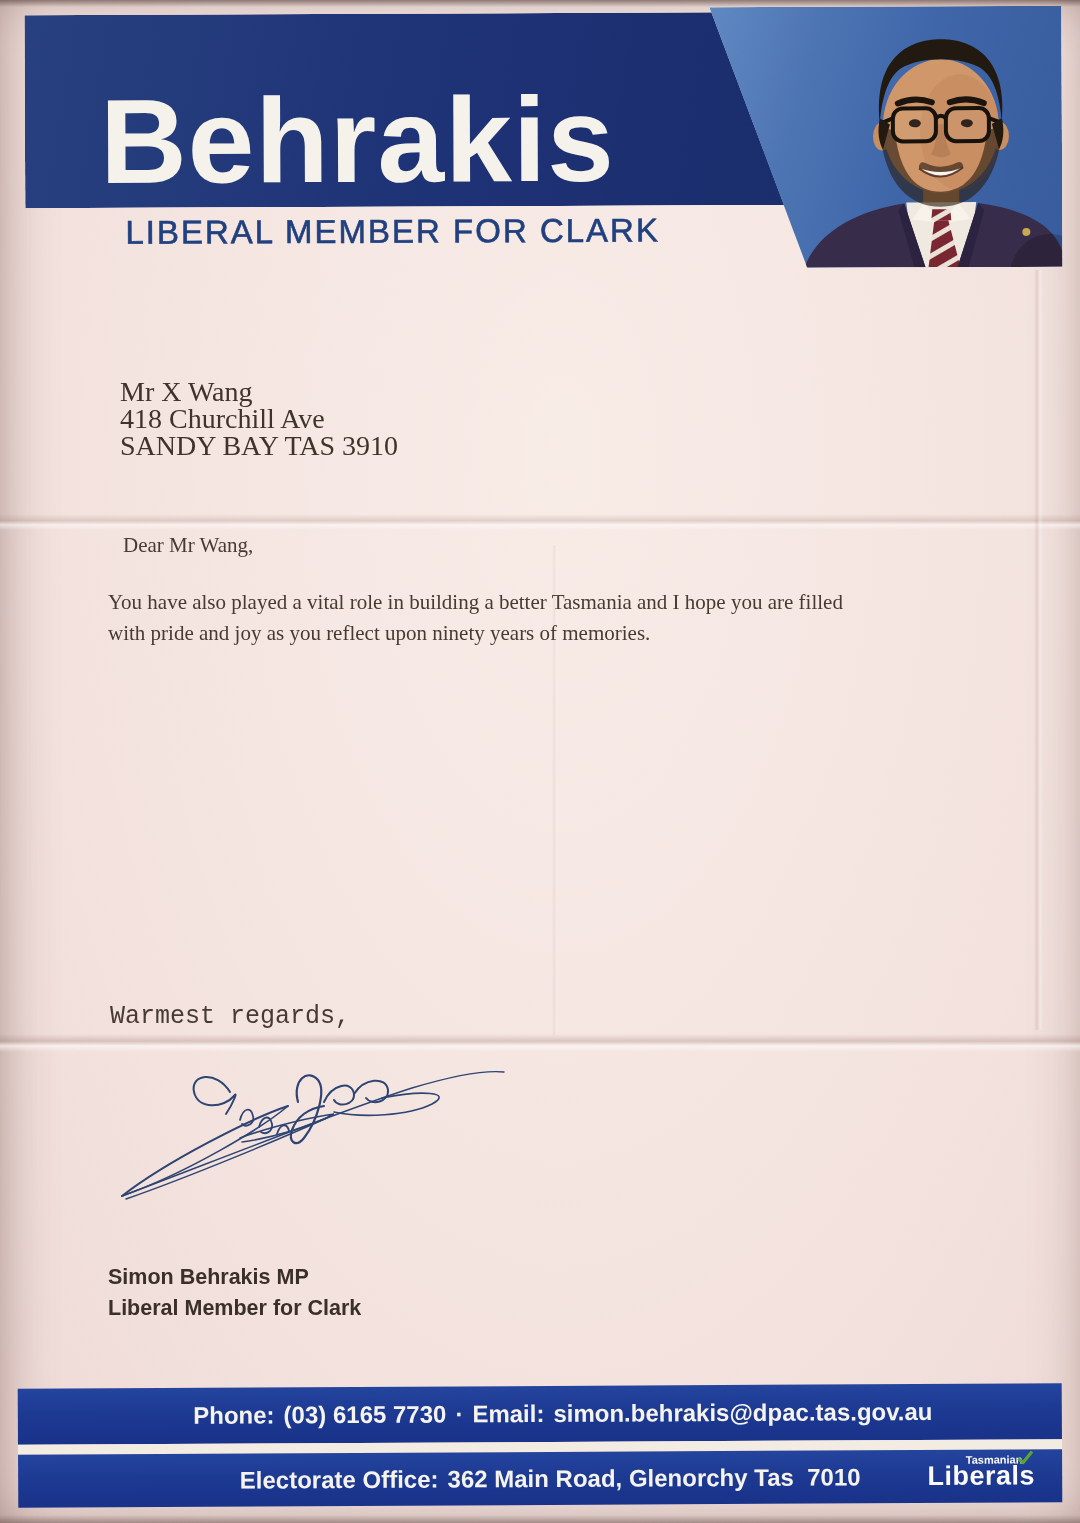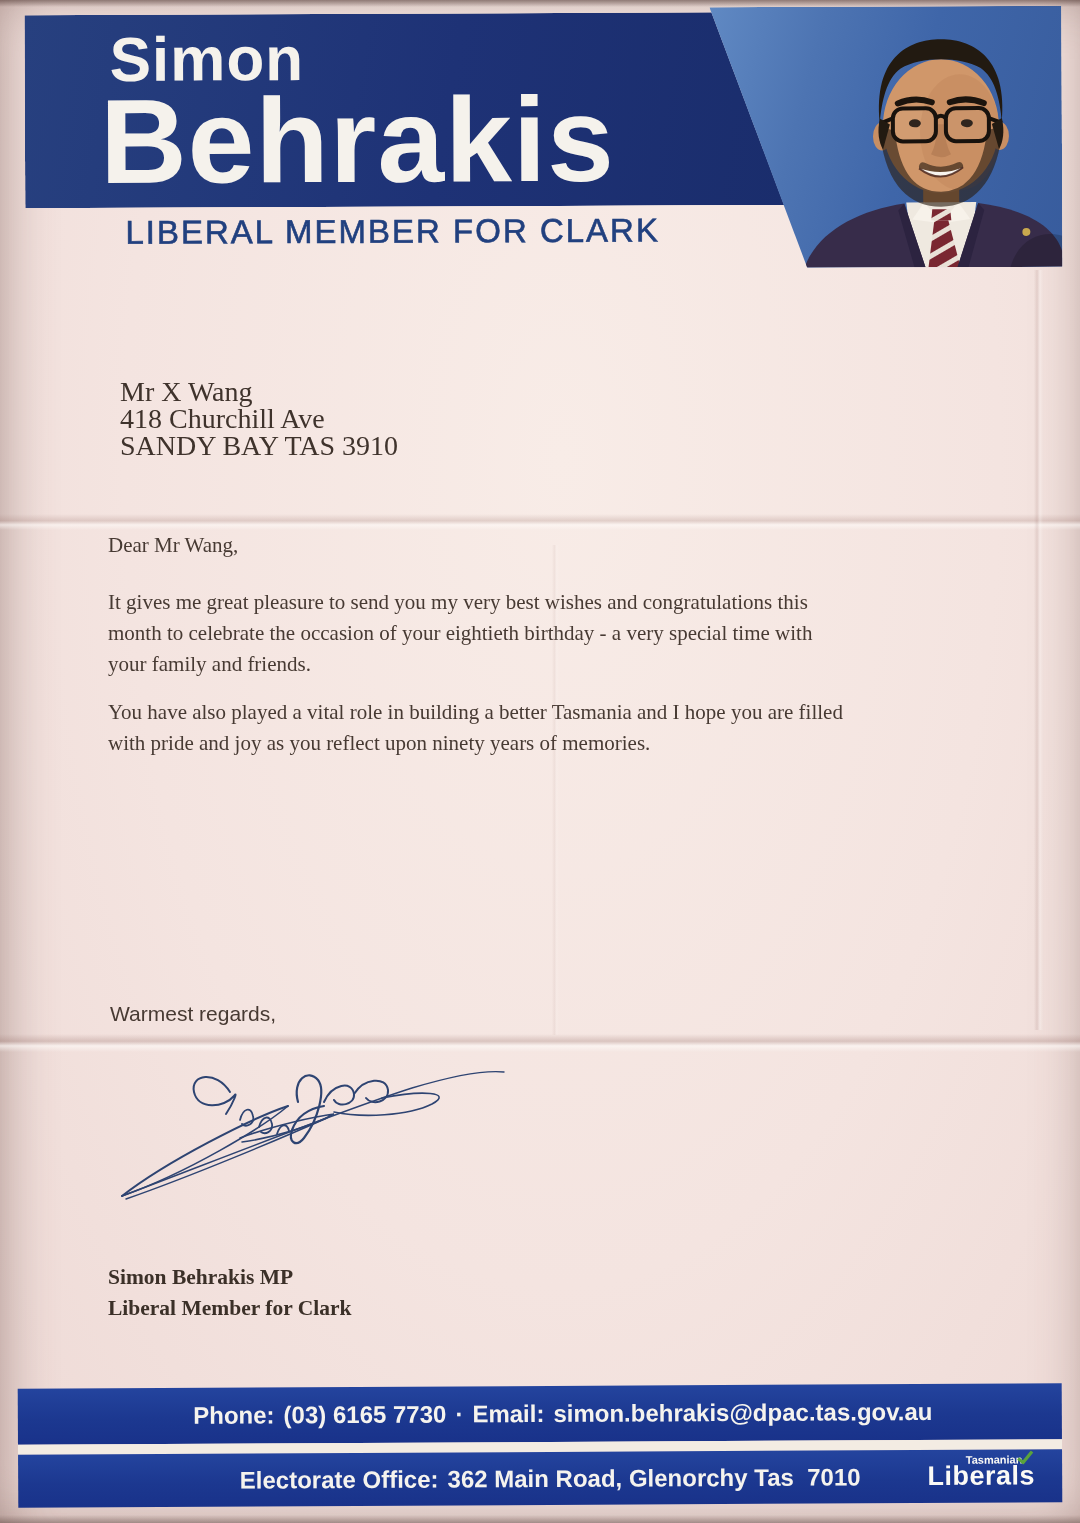--- a/index.html
+++ b/index.html
@@ -62,30 +62,30 @@
   
   .address {
     position:absolute; left:120px; top:378px;
     font-family:"Liberation Serif", serif; font-size:28px; line-height:27px; color:#3f332c;
   }
   
   .body-text {
     position:absolute; left:108px; top:530px; width:910px;
     font-family:"Liberation Serif", serif; font-size:21px; line-height:31px; color:#473a33;
   }
-  .salutation { margin-bottom:26px; }
+  .salutation { margin-bottom:26px;margin-left:15px; }
   .para { white-space:pre-line; margin-bottom:17px; }
   .closing {
     position:absolute; left:110px; top:1002px;
-    font-family:Liberation Sans, sans-serif; font-size:21px; color:#473a33;
+    font-family:Liberation Mono, monospace; font-size:25px; color:#473a33;
   }
   .signature { position:absolute; left:112px; top:1058px; }
   .signoff {
     position:absolute; left:108px; top:1262px;
-    font-family:Liberation Serif, serif; font-size:21.5px; line-height:31px;
+    font-family:Liberation Sans, sans-serif; font-size:21.5px; line-height:31px;
     font-weight:bold; color:#3b3028;
   }
 
   
   .footer { position:absolute; left:18px; top:1386px; width:1044px; transform:rotate(-.3deg); }
   .band {
     width:100%; display:flex; align-items:center; justify-content:center;
     background:linear-gradient(180deg, #24449e 0%, #1c3890 55%, #19328a 100%);
     color:#f5f3ee; font-weight:bold;
   }
@@ -98,21 +98,20 @@
   .logo-main { display:block; font-size:27px; font-weight:bold; line-height:28px; letter-spacing:.5px;text-align:center; }
   .logo-check { position:absolute; right:2px; top:-4px; }
 </style>
 </head>
 <body>
 
 <div class="paper">
 
   <header class="letterhead">
     <div class="navy-band"></div>
-    <div class="first-name">Simon</div>
     <div class="surname">Behrakis</div>
     <div class="member-line">LIBERAL MEMBER FOR CLARK</div>
 
     <div class="photo">
       <svg viewBox="0 0 352 261">
         <defs>
           <pattern id="tieStripes" width="15" height="15" patternUnits="userSpaceOnUse" patternTransform="rotate(60)">
             <rect width="15" height="15" fill="#7a2731"></rect>
             <rect x="9" width="5" height="15" fill="#e9e0d6"></rect>
           </pattern>
@@ -171,23 +170,20 @@
   </header>
 
   <div class="address">
     <div>Mr X Wang</div>
     <div>418 Churchill Ave</div>
     <div>SANDY BAY TAS 3910</div>
   </div>
 
   <div class="body-text">
     <p class="salutation">Dear Mr Wang,</p>
-    <p class="para">It gives me great pleasure to send you my very best wishes and congratulations this
-month to celebrate the occasion of your eightieth birthday - a very special time with
-your family and friends.</p>
     <p class="para">You have also played a vital role in building a better Tasmania and I hope you are filled
 with pride and joy as you reflect upon ninety years of memories.</p>
   </div>
 
   <div class="closing">Warmest regards,</div>
 
   <svg class="signature" width="400" height="145" viewBox="0 0 400 145">
     <g fill="none" stroke="#2e4472" stroke-linecap="round">
       <path d="M10,138 C90,108 230,52 300,30 C340,18 372,12 392,14" stroke-width="1.4"></path>
       <path d="M10,138 C55,103 140,60 176,48" stroke-width="2"></path>

